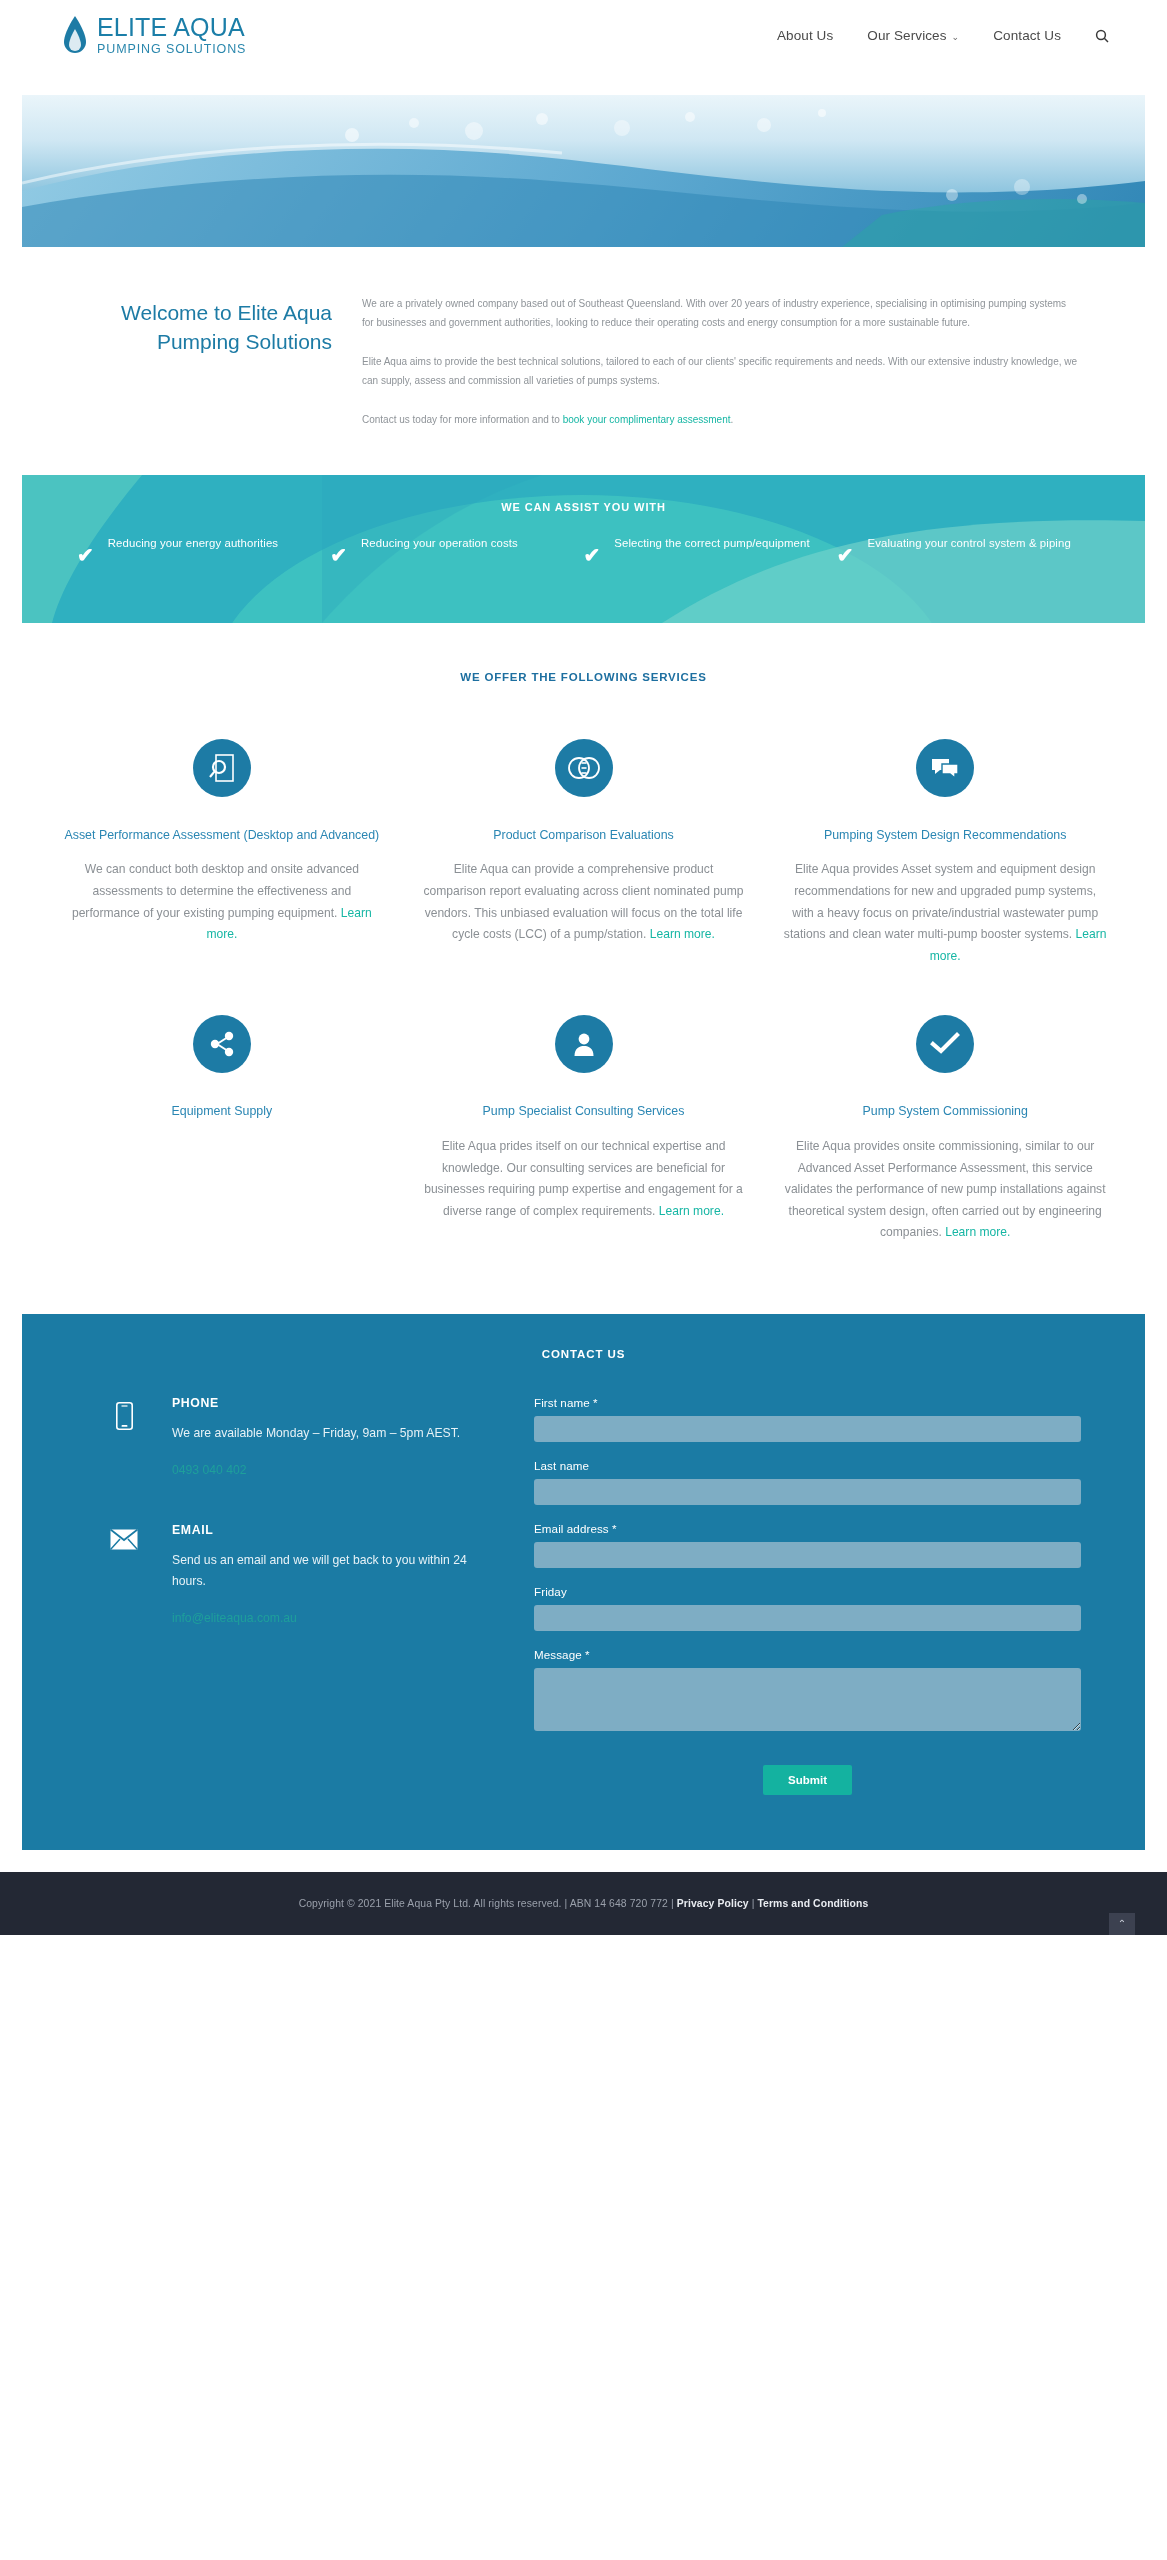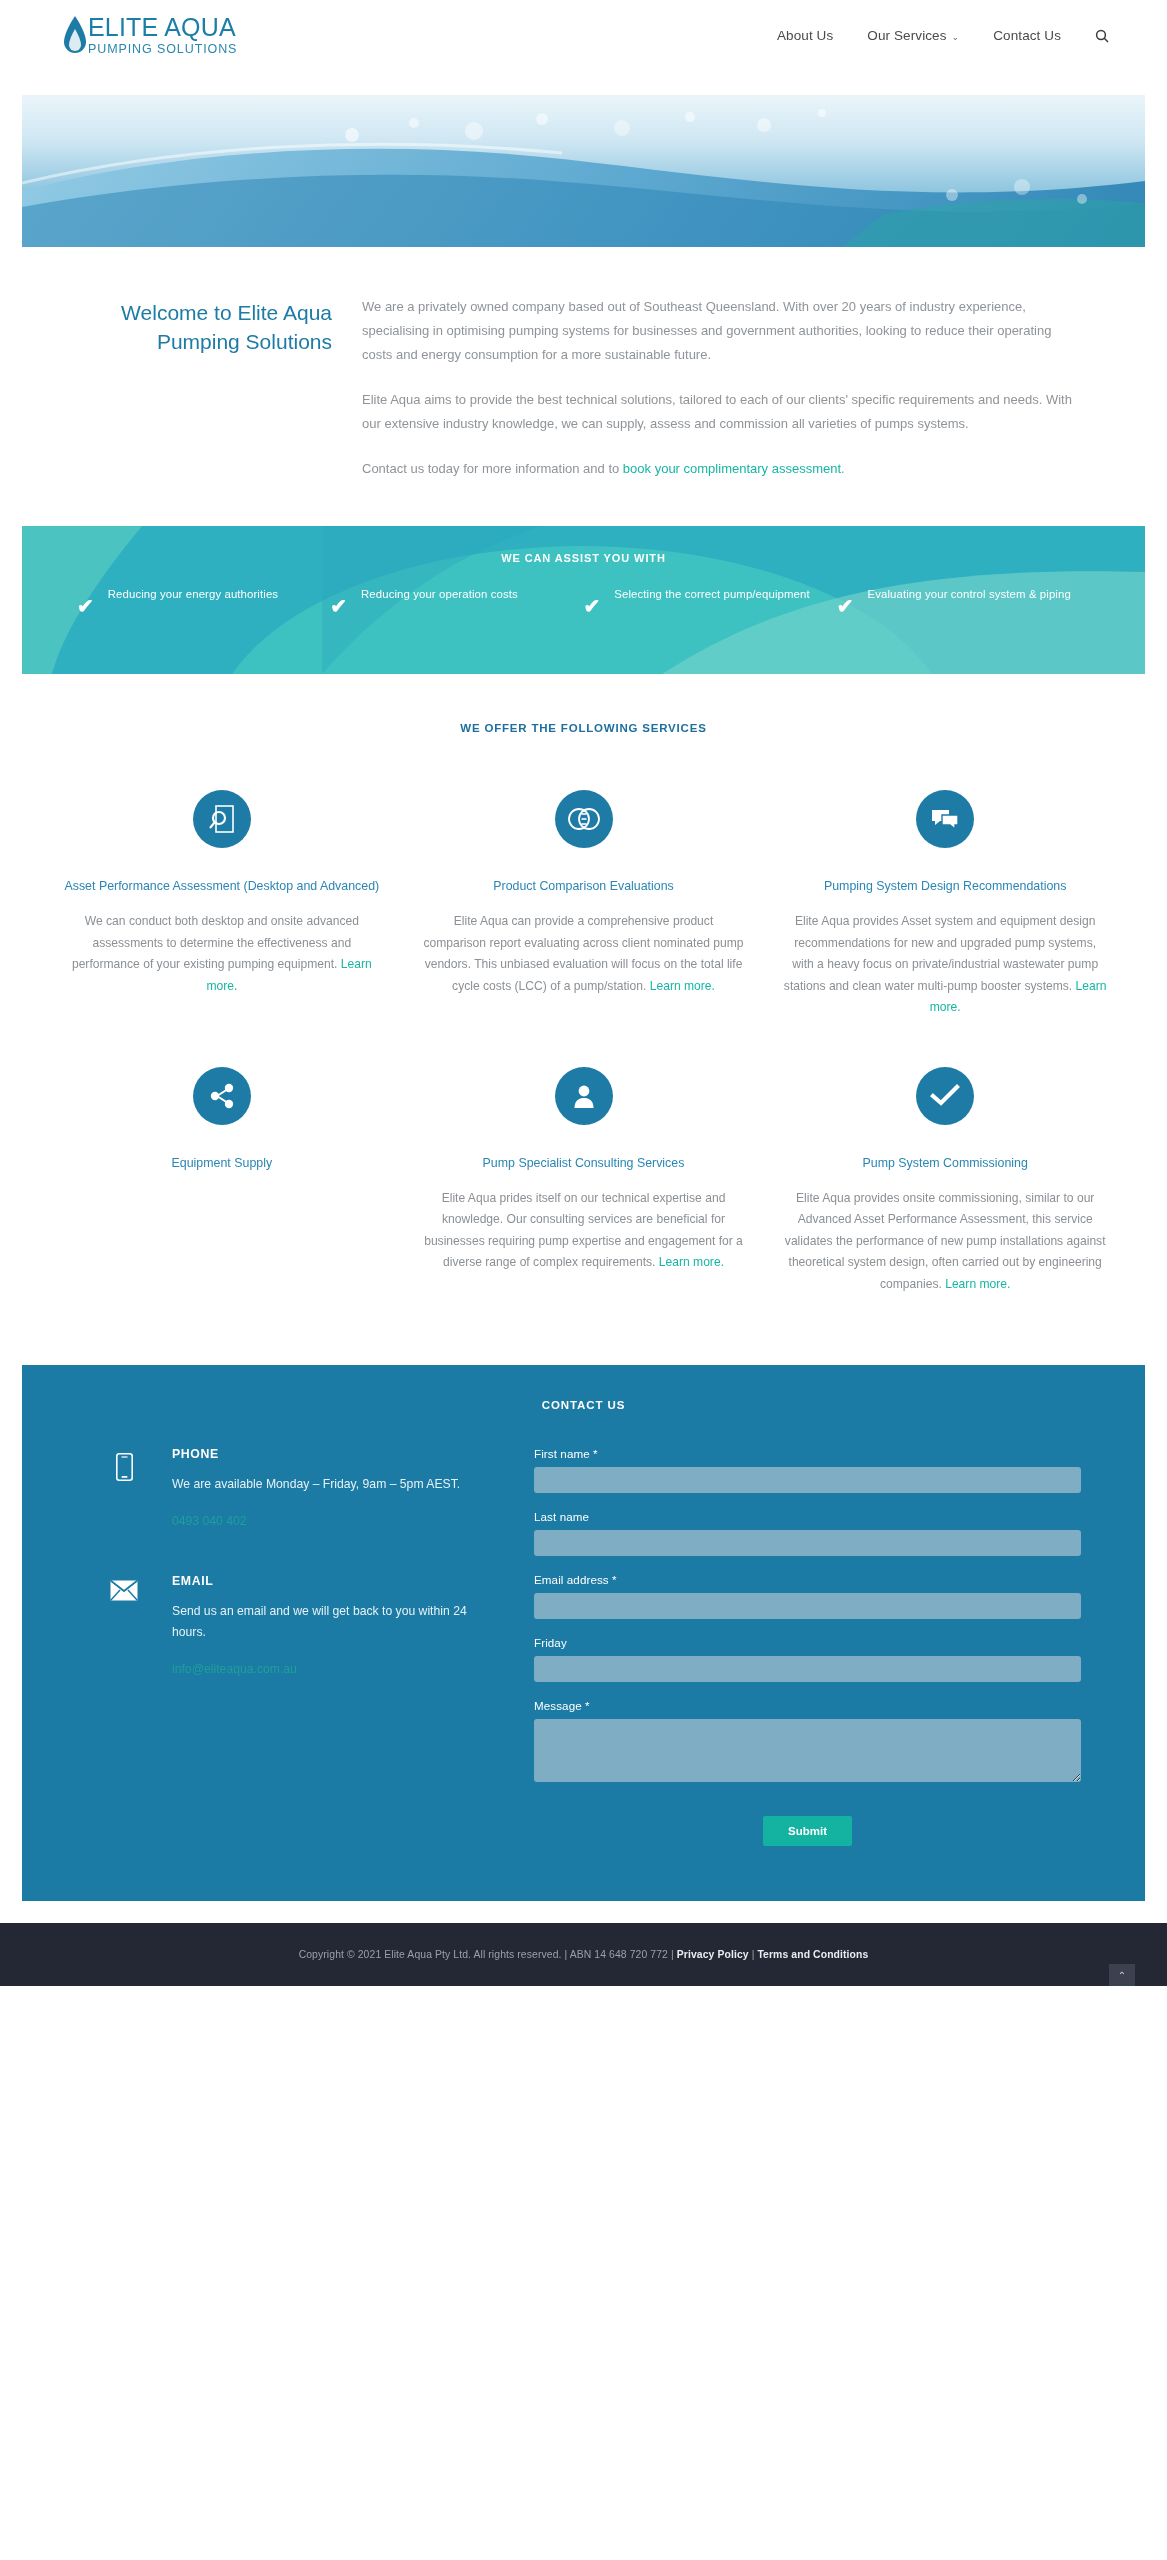--- a/index.html
+++ b/index.html
@@ -24,21 +24,21 @@
     height: 71px;
     background: #ffffff;
     display: flex;
     align-items: center;
     padding: 0 58px 0 62px;
   }
 
   .logo {
     display: flex;
     align-items: center;
-    gap: 0;
+    gap: 9px;
     text-decoration: none;
   }
   .logo-drop { width: 26px; height: 42px; flex: 0 0 26px; }
   .logo-words { display: flex; flex-direction: column; line-height: 1; }
   .logo-top {
     font-size: 25px;
     letter-spacing: 0.2px;
     color: #1b7ea8;
     font-weight: 400;
     font-family: "Liberation Sans", sans-serif;
@@ -111,21 +111,21 @@
     font-size: 21px;
     line-height: 1.38;
     color: #1d7ba5;
     font-weight: 400;
   }
   .welcome-right {
     flex: 1;
     padding-left: 4px;
   }
   .welcome-right p {
-    font-size: 13px;
+    font-size: 10px;
     line-height: 1.85;
     color: #8f9499;
     margin-bottom: 21px;
   }
   .welcome-right p:last-child { margin-bottom: 0; }
   .link-teal { color: #16b6a4; text-decoration: none; }
 
   
   .assist-wrap { padding: 5px 22px; }
   .assist {

